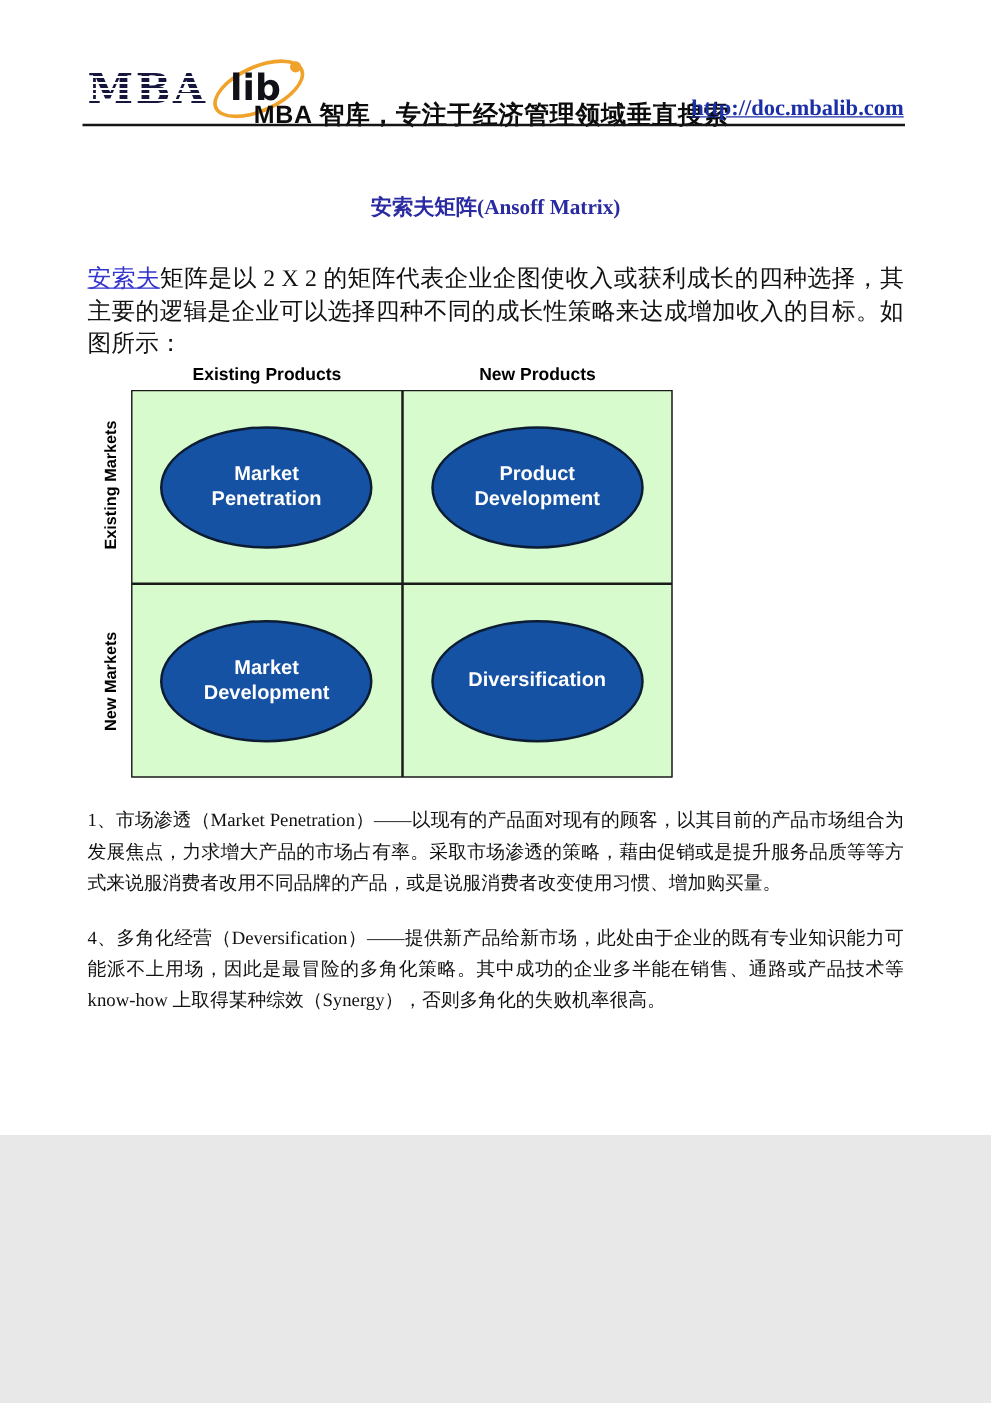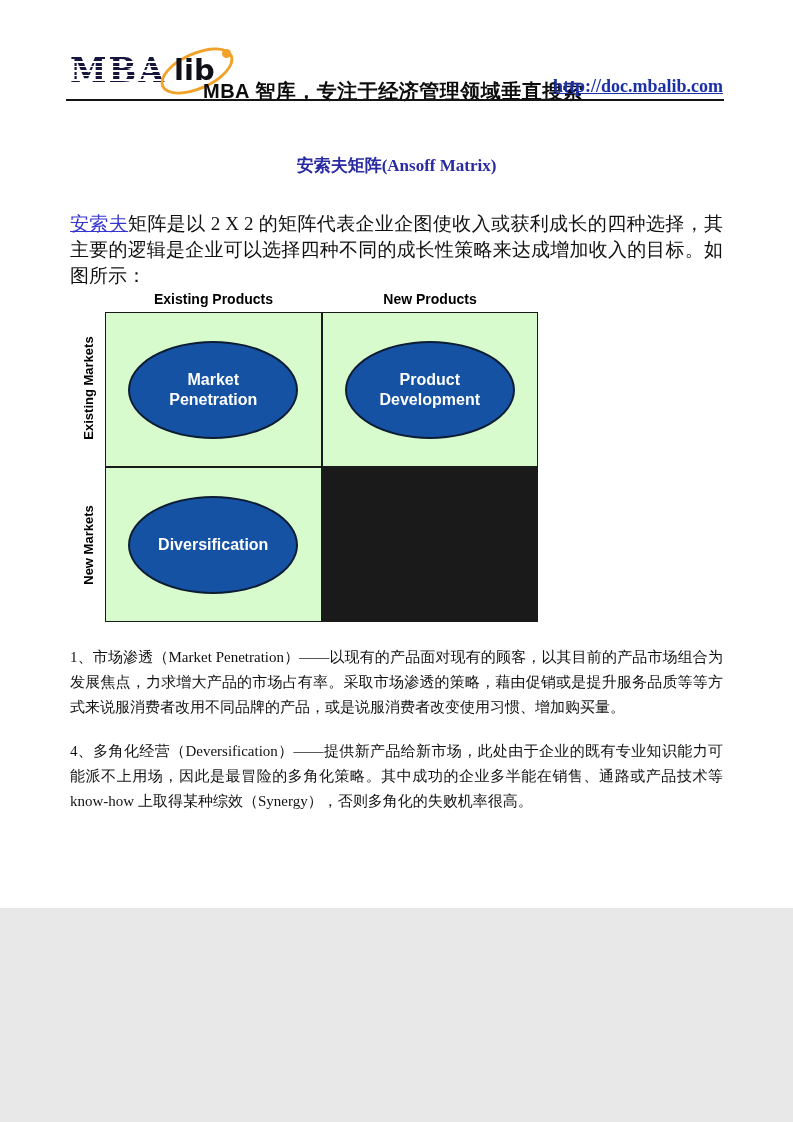--- a/index.html
+++ b/index.html
@@ -31,21 +31,21 @@
     font-size: 33px;
     line-height: 30px;
     letter-spacing: 2px;
     color: #15153d;
   }
   .logo-mba::after {
     content: "";
     position: absolute; inset: 2px 0 1px 0;
     background: repeating-linear-gradient(to bottom, transparent 0 3px, #ffffff 3px 4.6px);
   }
-  .logo-lib-wrap { position: relative; margin-left: 8px; text-align: right; }
+  .logo-lib-wrap { position: relative; margin-left: 18px; text-align: right; }
   .logo-lib {
     position: relative; z-index: 1;
     font-family: "DejaVu Sans", sans-serif;
     font-weight: 800;
     font-size: 29px;
     line-height: 32px;
     color: #101018;
   }
   .logo-swoosh {
     position: absolute; z-index: 0;
@@ -194,20 +194,25 @@
           <span>Market Penetration</span>
         </div>
       </div>
       <div class="quadrant">
         <div class="ellipse">
           <span>Product Development</span>
         </div>
       </div>
       <div class="quadrant">
         <div class="ellipse">
+          <span>Market Development</span>
+        </div>
+      </div>
+      <div class="quadrant">
+        <div class="ellipse">
           <span>Diversification</span>
         </div>
       </div>
     </div>
   </div>
 
   <div id="body-text">
     <p>1、市场渗透（Market Penetration）——以现有的产品面对现有的顾客，以其目前的产品市场组合为发展焦点，力求增大产品的市场占有率。采取市场渗透的策略，藉由促销或是提升服务品质等等方式来说服消费者改用不同品牌的产品，或是说服消费者改变使用习惯、增加购买量。</p>
     <p>4、多角化经营（Deversification）——提供新产品给新市场，此处由于企业的既有专业知识能力可能派不上用场，因此是最冒险的多角化策略。其中成功的企业多半能在销售、通路或产品技术等 know-how 上取得某种综效（Synergy），否则多角化的失败机率很高。</p>
   </div>

